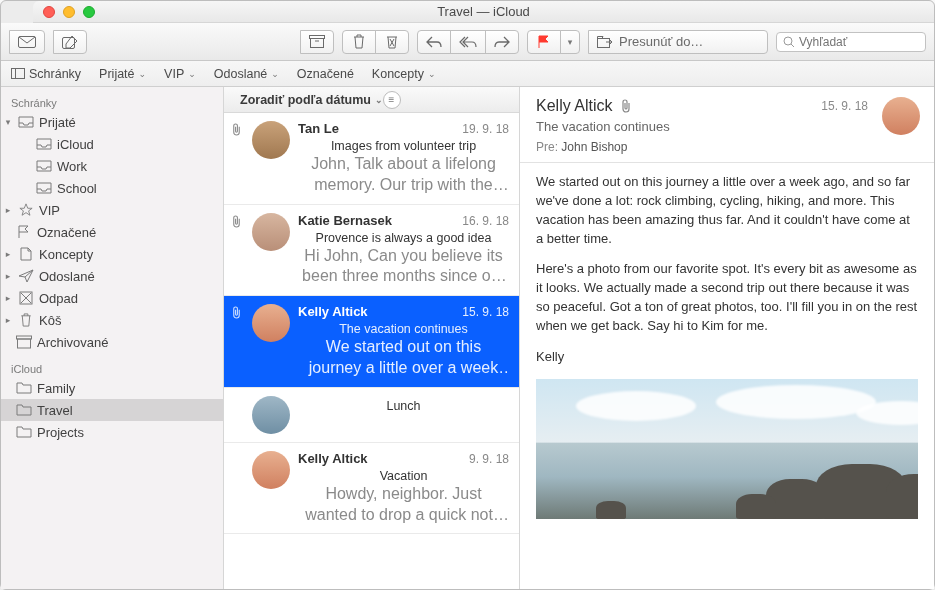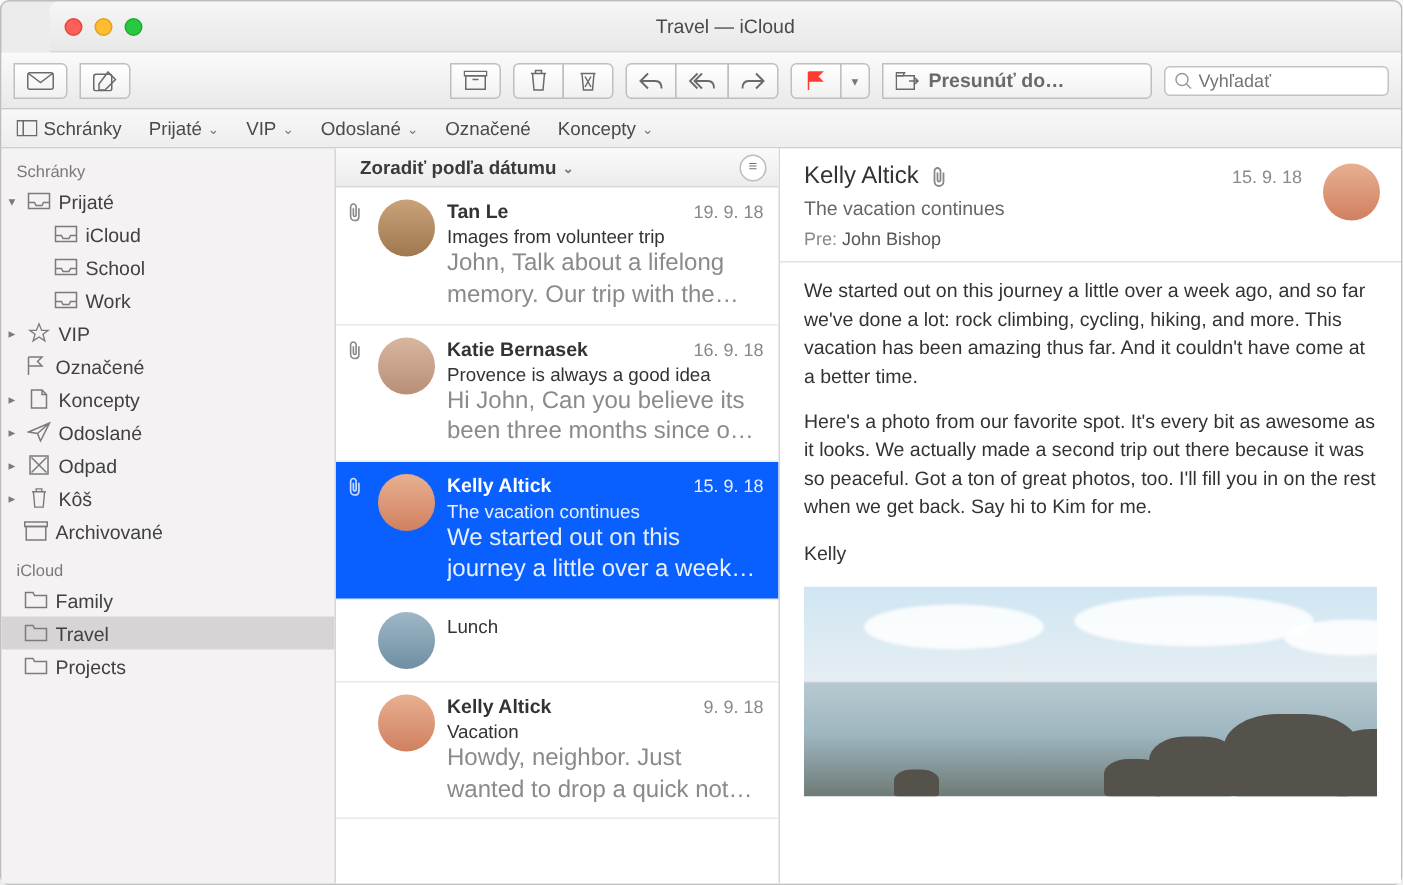--- a/index.html
+++ b/index.html
@@ -1,31 +1,31 @@
 <!DOCTYPE html>
 <html><head>
 <meta charset="utf-8">
 <style>
   * { box-sizing: border-box; margin: 0; padding: 0; }
   html, body { width: 935px; height: 590px; font-family: -apple-system, "Helvetica Neue", Arial, sans-serif; font-size: 13px; color: #333; overflow: hidden; background: #fff; }
   .window { width: 935px; height: 590px; border: 1px solid #bdbdbd; border-radius: 6px; display: flex; flex-direction: column; background: #ececec; box-shadow: 0 10px 30px rgba(0,0,0,.2); }
   
-  .titlebar { height: 34px; display: flex; align-items: center; position: relative; border-bottom: 1px solid #d6d6d6; background: linear-gradient(#f6f6f6,#e8e8e8); border-radius: 6px 6px 0 0; margin-left: 32px;}
+  .titlebar { height: 22px; display: flex; align-items: center; position: relative; border-bottom: 1px solid #d6d6d6; background: linear-gradient(#f6f6f6,#e8e8e8); border-radius: 6px 6px 0 0; margin-left: 32px;}
   .traffic { display: flex; gap: 8px; padding-left: 10px; }
   .tl { width: 12px; height: 12px; border-radius: 50%; }
   .tl.red{background:#ff5f57;border:1px solid #e24640;}
   .tl.yellow{background:#ffbd2e;border:1px solid #dfa123;}
   .tl.green{background:#28c940;border:1px solid #1dac2f;}
   .title { position:absolute; left:0; right:0; text-align:center; font-size:13px; color:#4a4a4a; }
   
   .toolbar { height: 38px; display:flex; align-items:center; padding:0 8px; gap:8px; border-bottom:1px solid #c8c8c8; background:linear-gradient(#fafafa,#e9e9e9); }
   .tb-group { display:flex; }
   .tb-btn { height:24px; min-width:34px; padding:0 8px; display:flex; align-items:center; justify-content:center; background:linear-gradient(#ffffff,#f1f1f1); border:1px solid #bfbfbf; color:#555; font-size:13px;}
   .tb-group .tb-btn { border-radius:0; margin-left:-1px;}
-  .tb-group .tb-btn:first-child{border-radius:4px 0 0 4px;margin-left:0;font-weight:bold;}
+  .tb-group .tb-btn:first-child{border-radius:4px 0 0 4px;margin-left:0;}
   .tb-group .tb-btn:last-child{border-radius:0 4px 4px 0;}
   .tb-flex{flex:1;}
   .flag-body{color:#ff3b30;}
   .move-btn{width:180px;justify-content:flex-start;gap:6px;color:#6a6a6a;}
   .search { height:20px; border:1px solid #c2c2c2; border-radius:4px; background:#fff; display:flex; align-items:center; padding:0 6px; gap:4px; width:150px; color:#8a8a8a;}
   .search input{border:none;outline:none;font-size:12px;flex:1;background:transparent;color:#333;}
   
   .favbar{height:26px;display:flex;align-items:center;padding:0 10px;gap:18px;border-bottom:1px solid #cfcfcf;background:linear-gradient(#f7f7f7,#eeeeee);font-size:12.5px;color:#4a4a4a;}
   .favitem{display:flex;align-items:center;gap:4px;}
   .chev{font-size:9px;color:#777;}
@@ -36,25 +36,25 @@
   .sb-section{font-size:11px;color:#7a7a7a;padding:4px 10px 2px 10px;}
   .sb-item{display:flex;align-items:center;height:22px;padding:0 6px 0 2px;gap:4px;color:#414141;font-size:13px;}
   .sb-item.child{padding-left:34px;}
   .sb-item.indent{padding-left:14px;}
   .sb-item.sel{background:#d6d4d5;}
   .sb-tri{width:10px;font-size:9px;color:#7b7b7b;text-align:center;}
   .sb-ico{width:18px;height:16px;display:flex;align-items:center;justify-content:center;color:#7b7b7b;}
   .sb-ico svg{width:16px;height:14px;}
   
   .msglist{width:296px;border-right:1px solid #d6d6d6;background:#fff;display:flex;flex-direction:column;}
-  .ml-head{height:26px;display:flex;align-items:center;justify-content:space-between;padding:0 8px 0 16px;background:linear-gradient(#fafafa,#ececec);border-bottom:1px solid #d9d9d9;font-size:12.5px;color:#3a3a3a;}
+  .ml-head{height:26px;display:flex;align-items:center;justify-content:flex-start;padding:0 8px 0 16px;background:linear-gradient(#fafafa,#ececec);border-bottom:1px solid #d9d9d9;font-size:12.5px;color:#3a3a3a;}
   .ml-head .sort{display:flex;align-items:center;gap:4px;font-weight:600;}
   .filt{width:18px;height:18px;border:1px solid #bcbcbc;border-radius:50%;display:flex;align-items:center;justify-content:center;font-size:10px;color:#777;background:#fff;}
   .msgs{flex:1;overflow:hidden;}
-  .msg{display:flex;padding:8px 10px 8px 4px;border-bottom:1px solid #eaeaea;gap:8px;}
+  .msg{display:flex;padding:8px 10px 8px 4px;border-bottom:1px solid #eaeaea;gap:8px;text-align:center;}
   .msg.sel{background:#0a60ff;color:#fff;}
   .msg.sel .m-sub,.msg.sel .m-prev,.msg.sel .m-date{color:#e6efff;}
   .m-gut{width:16px;display:flex;flex-direction:column;align-items:center;padding-top:2px;color:#8a8a8a;}
   .msg.sel .m-gut{color:#cfe0ff;}
   .m-av{width:38px;height:38px;border-radius:50%;flex-shrink:0;display:flex;align-items:center;justify-content:center;color:#fff;font-weight:600;font-size:14px;}
   .m-body{flex:1;min-width:0;}
   .m-row1{display:flex;justify-content:space-between;align-items:baseline;}
   .m-from{font-weight:700;font-size:13px;}
   .m-date{font-size:12px;color:#888;}
   .m-sub{font-size:12.5px;color:#333;margin-top:3px;white-space:nowrap;overflow:hidden;text-overflow:ellipsis;}
@@ -252,29 +252,29 @@
             </svg>
           </span>
         <span>iCloud</span>
       </div>
       <div class="sb-item child">
         <span class="sb-ico">
             <svg viewBox="0 0 16 12">
               <path d="M1 1 H15 V11 H1 Z M1 7 H5 L6 9 H10 L11 7 H15" fill="none" stroke="#7b7b7b"></path>
             </svg>
           </span>
+        <span>Work</span>
+      </div>
+      <div class="sb-item child">
+        <span class="sb-ico">
+            <svg viewBox="0 0 16 12">
+              <path d="M1 1 H15 V11 H1 Z M1 7 H5 L6 9 H10 L11 7 H15" fill="none" stroke="#7b7b7b"></path>
+            </svg>
+          </span>
         <span>School</span>
-      </div>
-      <div class="sb-item child">
-        <span class="sb-ico">
-            <svg viewBox="0 0 16 12">
-              <path d="M1 1 H15 V11 H1 Z M1 7 H5 L6 9 H10 L11 7 H15" fill="none" stroke="#7b7b7b"></path>
-            </svg>
-          </span>
-        <span>Work</span>
       </div>
       <div class="sb-item">
         <span class="sb-tri">▸</span>
         <span class="sb-ico">
             <svg viewBox="0 0 16 16">
               <path d="M8 1 L10 6 L15 6 L11 9 L12.5 14 L8 11 L3.5 14 L5 9 L1 6 L6 6 Z" fill="none" stroke="#7b7b7b"></path>
             </svg>
           </span>
         <span>VIP</span>
       </div>

